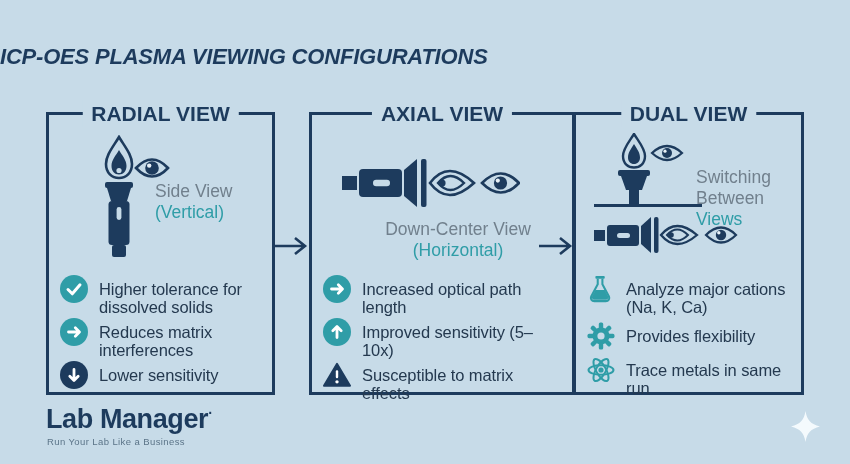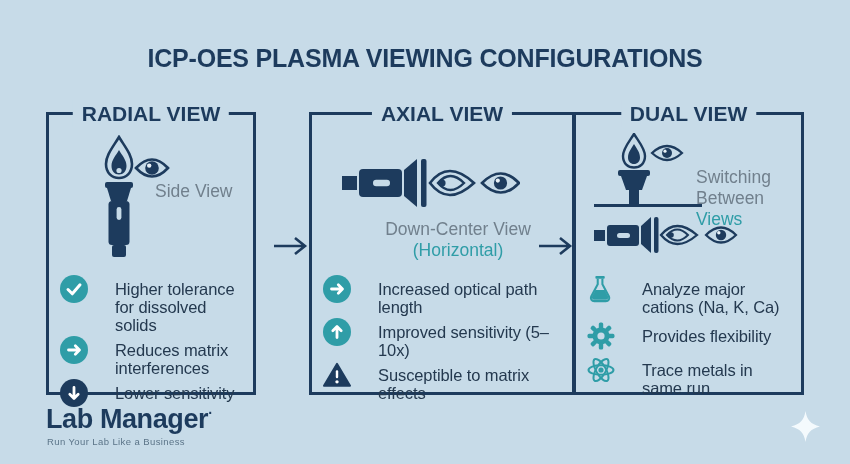--- a/index.html
+++ b/index.html
@@ -10,28 +10,28 @@
     --text:#24394f;
   }
   *{margin:0;padding:0;box-sizing:border-box;}
   html,body{background:#9fb6c6;}
   .page{
     position:relative;width:850px;height:464px;overflow:hidden;
     background:var(--bg);
     font-family:"Liberation Sans",sans-serif;
   }
   .main-title{
-    position:absolute;top:44px;left:0;right:0;text-align:center;
-    font-size:25px;font-weight:800;letter-spacing:-0.2px;color:var(--navy);
+    position:absolute;top:44px;left:0;right:0;text-align:left;
+    font-size:22px;font-weight:800;letter-spacing:-0.2px;color:var(--navy);font-style:italic;
   }
   .panel{
     position:absolute;top:112px;height:283px;
     border:3px solid var(--navy);
   }
-  #panel-radial{left:46px;width:210px;}
+  #panel-radial{left:46px;width:229px;}
   #panel-axial{left:309px;width:266px;}
   #panel-dual{left:573px;width:231px;}
   .panel-title{
     position:absolute;top:-15px;left:50%;transform:translateX(-50%);
     background:var(--bg);padding:0 9px;white-space:nowrap;
     font-size:21px;font-weight:800;line-height:27px;color:var(--navy);
   }
   .flow-arrow{position:absolute;top:232px;width:40px;height:28px;}
   #arrow-1{left:272px;}
   #arrow-2{left:537px;}
@@ -40,21 +40,21 @@
   .cap-gray{color:var(--gray);}
   .cap-accent{color:var(--teal);}
   #caption-radial{left:106px;top:66px;width:120px;text-align:left;}
   #caption-axial{left:0;right:0;top:104px;text-align:center;margin-left:32px;}
   #caption-dual{left:120px;top:52px;width:92px;text-align:left;}
   .bullets{
     position:absolute;left:11px;right:4px;top:160px;
     list-style:none;display:flex;flex-direction:column;gap:2px;
   }
   #panel-dual .bullets{gap:6px;}
-  .bullet{display:flex;align-items:flex-start;gap:27px;}
+  .bullet{display:flex;align-items:flex-start;gap:11px;}
   .bi{width:28px;height:28px;flex:none;}
   .bt{
     font-size:16.5px;line-height:18px;color:var(--text);
     padding-top:5px;max-width:164px;letter-spacing:-0.1px;
   }
   #panel-axial .bt{max-width:180px;}
   #panel-dual .bt{max-width:186px;}
   .logo{
     position:absolute;left:46px;top:404px;
     font-size:27px;font-weight:800;letter-spacing:-0.4px;color:var(--navy);
@@ -88,20 +88,21 @@
     </svg>
 
     <svg class="abs" style="left:84px;top:40px" width="38" height="27" viewBox="0 0 38 27">
       <path d="M3 13 Q19 -4 35 13 Q19 30 3 13 Z" fill="none" stroke="#1d3b5d" stroke-width="2.6"></path>
       <circle cx="19" cy="13" r="6.8" fill="#1d3b5d"></circle>
       <circle cx="16.2" cy="10.6" r="2.2" fill="#e8f1f7"></circle>
     </svg>
 
     <div class="abs caption" id="caption-radial">
       <div class="cap-gray">Side View</div>
+      <div class="cap-accent">(Vertical)</div>
     </div>
 
     <ul class="bullets">
       <li class="bullet">
         <svg class="bi" viewBox="0 0 28 28">
           <circle cx="14" cy="14" r="14" fill="#2f9da7"></circle>
           <path d="M8 14.5 L12.3 18.8 L20 9.8" fill="none" stroke="#fff" stroke-width="3" stroke-linecap="round" stroke-linejoin="round"></path>
         </svg>
         <span class="bt">Higher tolerance for dissolved solids</span>
       </li>

